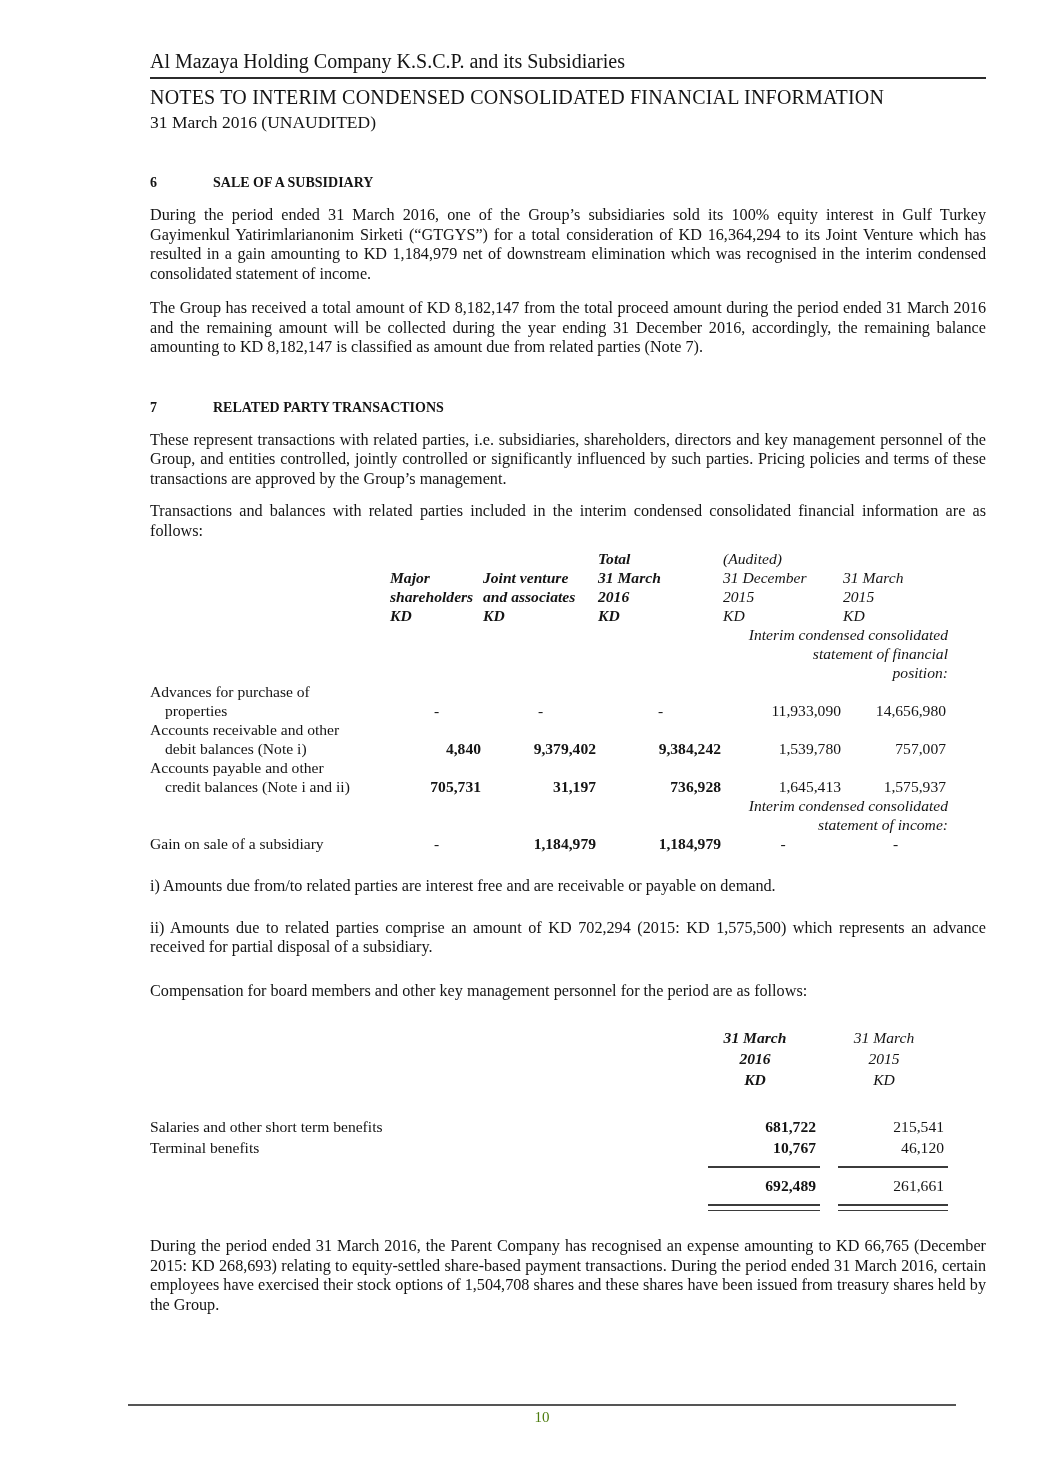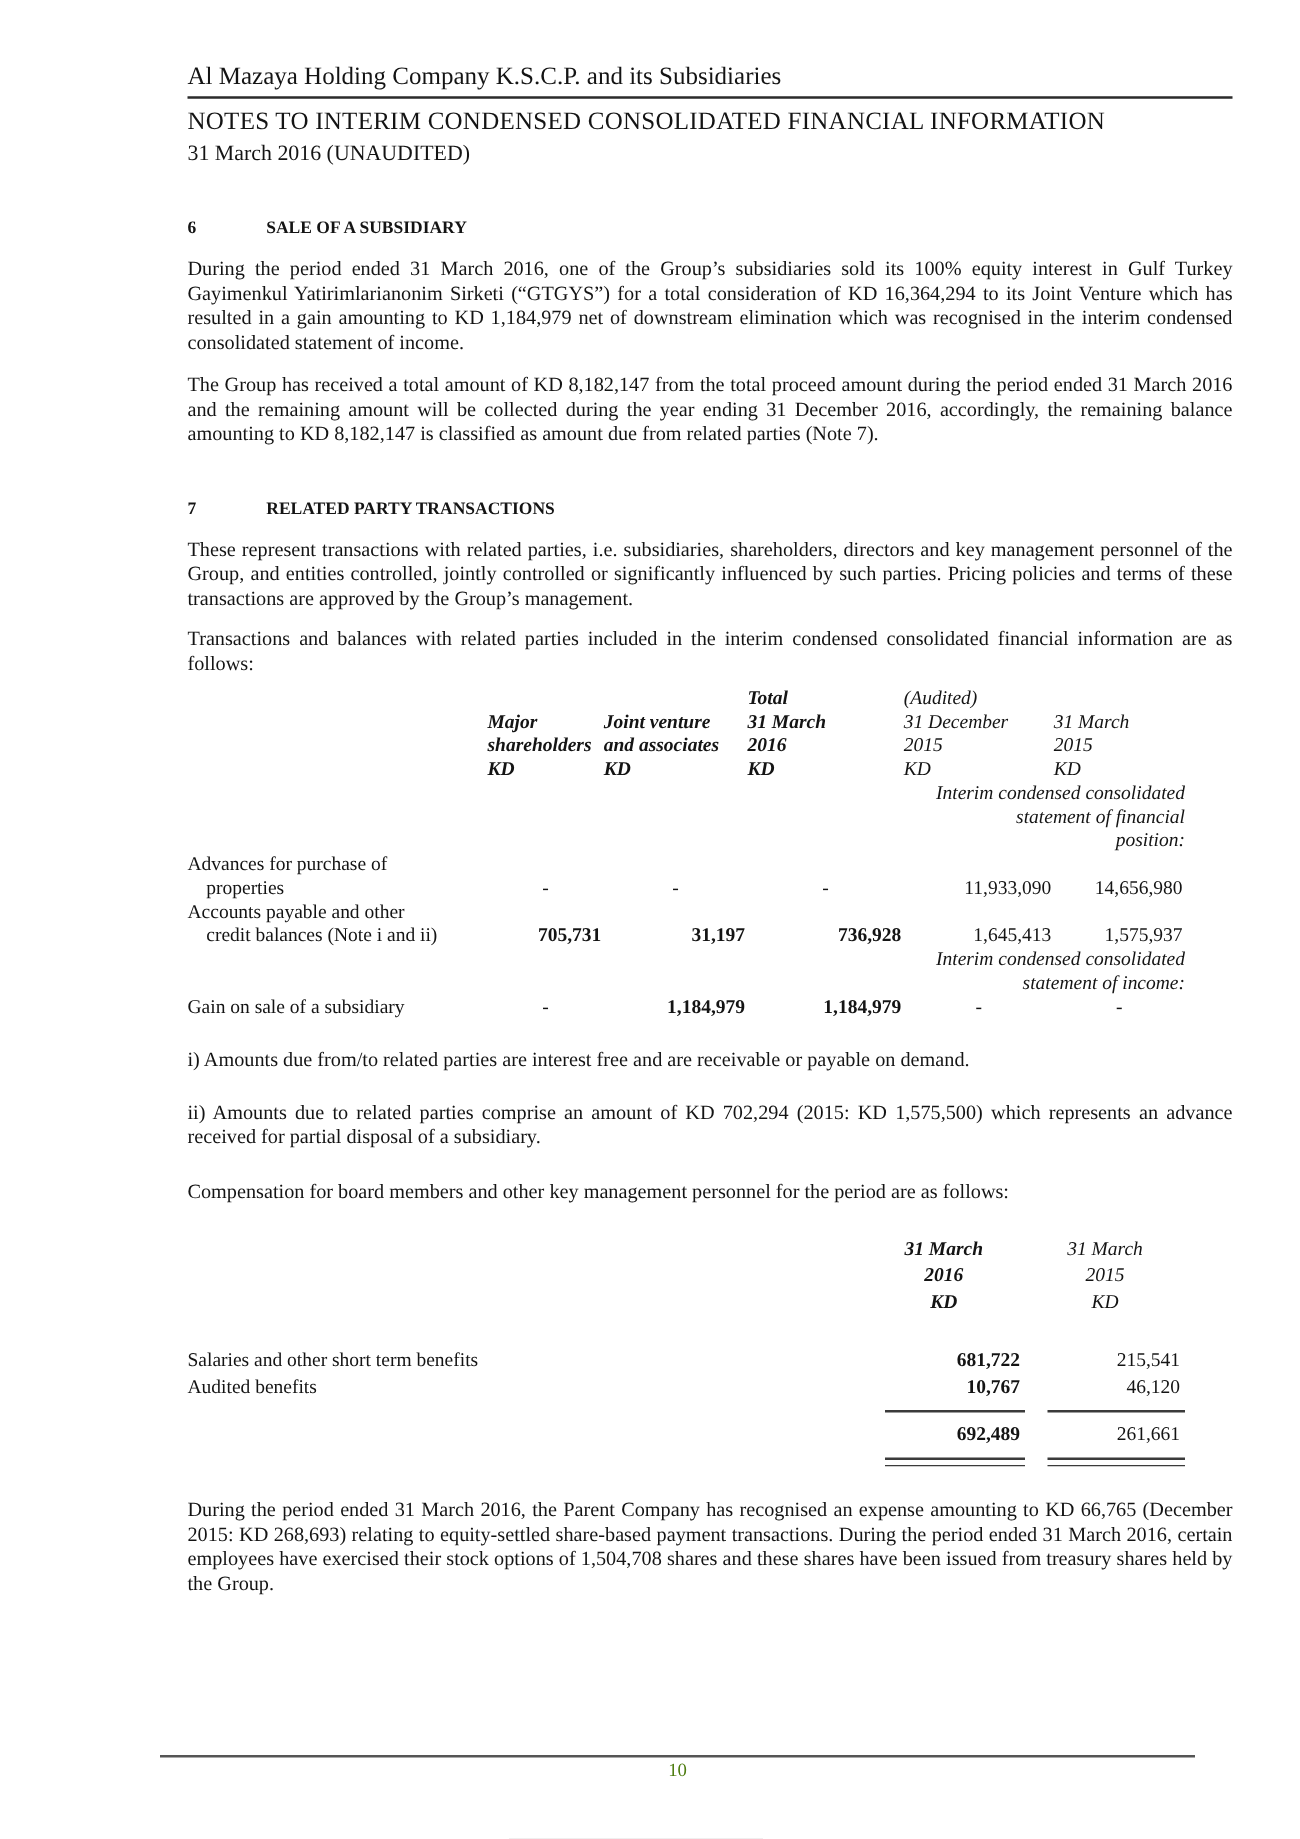--- a/index.html
+++ b/index.html
@@ -139,20 +139,31 @@
           <div>Advances for purchase of</div>
           <div class="lbl-ind">properties</div>
         </td>
         <td class="dash">-</td>
         <td class="dash">-</td>
         <td class="dash">-</td>
         <td class="val">11,933,090</td>
         <td class="val">14,656,980</td>
       </tr>
 
+      <tr class="row-pad">
+        <td>
+          <div>Accounts receivable and other</div>
+          <div class="lbl-ind">debit balances (Note i)</div>
+        </td>
+        <td class="val b">4,840</td>
+        <td class="val b">9,379,402</td>
+        <td class="val b">9,384,242</td>
+        <td class="val">1,539,780</td>
+        <td class="val">757,007</td>
+      </tr>
 
       <tr class="row-pad">
         <td>
           <div>Accounts payable and other</div>
           <div class="lbl-ind">credit balances (Note i and ii)</div>
         </td>
         <td class="val b">705,731</td>
         <td class="val b">31,197</td>
         <td class="val b">736,928</td>
         <td class="val">1,645,413</td>
@@ -203,21 +214,21 @@
       </tr>
       <tr style="height:26px">
             <td colspan="3"></td>
           </tr>
       <tr>
         <td>Salaries and other short term benefits</td>
         <td class="val b">681,722</td>
         <td class="val">215,541</td>
       </tr>
       <tr>
-        <td>Audited benefits</td>
+        <td>Terminal benefits</td>
         <td class="val b">10,767</td>
         <td class="val">46,120</td>
       </tr>
       <tr>
         <td></td>
         <td>
               <div class="rule-single"></div>
             </td>
         <td>
               <div class="rule-single"></div>

